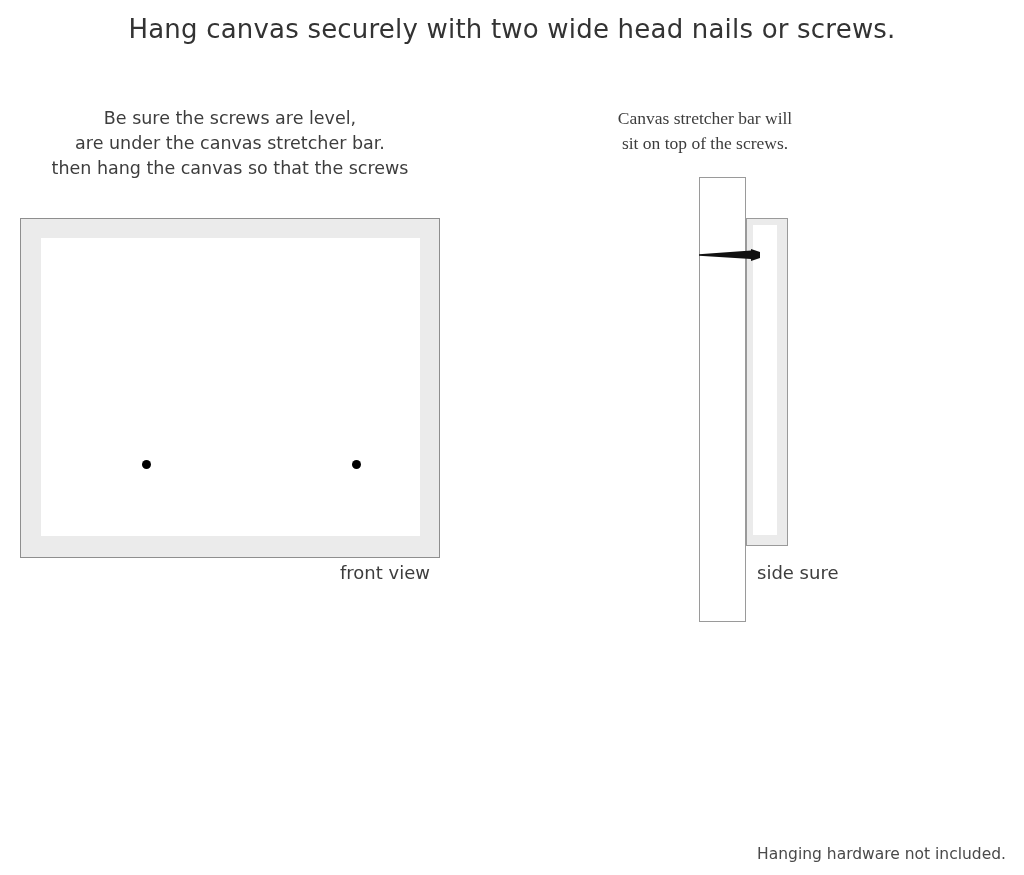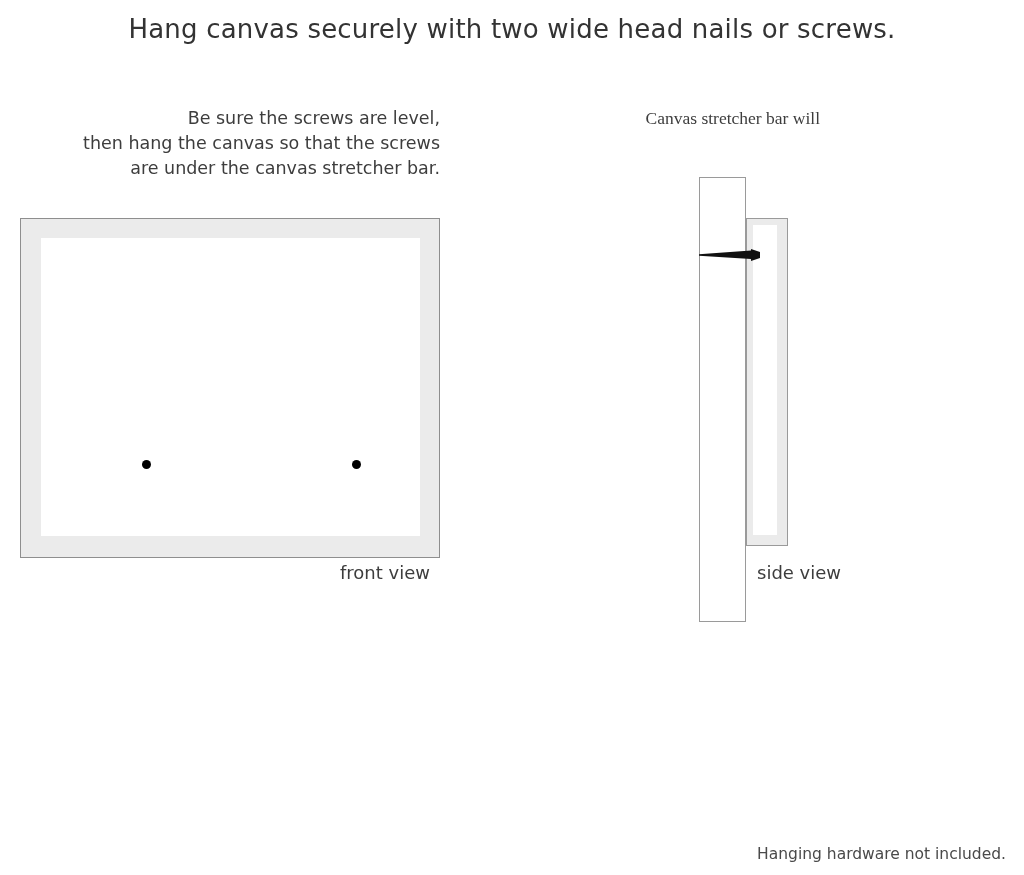--- a/index.html
+++ b/index.html
@@ -35,21 +35,21 @@
     font-size: 26px;
     font-weight: 400;
     letter-spacing: 0.2px;
     color: #333333;
     white-space: nowrap;
   }
 
   
   .caption {
     position: absolute;
-    text-align: right;
+    text-align: center;
     font-size: 17.5px;
     line-height: 25px;
     color: #3d3d3d;
   }
   .caption-left {
     left: 20px;
     top: 106px;
     width: 420px;
   }
   .caption-right {
@@ -152,26 +152,27 @@
 </style>
 </head>
 <body>
 
 <div class="canvas-root">
 
   <div class="headline">Hang canvas securely with two wide head nails or screws.</div>
 
   <div class="caption caption-left">
     <span class="line">Be sure the screws are level,</span>
+    <span class="line">are under the canvas stretcher bar.</span>
     <span class="line">then hang the canvas so that the screws</span>
-    <span class="line">are under the canvas stretcher bar.</span>
   </div>
 
   <div class="caption caption-right">
     <span class="line">Canvas stretcher bar will</span>
+    <span class="line">sit on top of the screws.</span>
   </div>
 
   <div class="front-view">
     <div class="front-view-inner"></div>
     <div class="screw-dot left"></div>
     <div class="screw-dot right"></div>
   </div>
   <div class="view-label label-front">front view</div>
 
   <div class="side-wall"></div>
@@ -179,19 +180,19 @@
     <div class="side-bar-inner"></div>
   </div>
   <div class="side-screw">
     <svg width="64" height="24" viewBox="0 0 64 24" xmlns="http://www.w3.org/2000/svg">
 
       <polygon points="0,11.2 52,7.5 52,16.0 0,12.8" fill="#111111"></polygon>
 
       <polygon points="52,6.0 61,9.0 61,15.0 52,18.0" fill="#111111"></polygon>
     </svg>
   </div>
-  <div class="view-label label-side">side view</div>
+  <div class="view-label label-side">side sure</div>
 
   <div class="footer-note">
     <span class="line">Hanging hardware not included.</span>
   </div>
 
 </div>
 
 </body></html>

